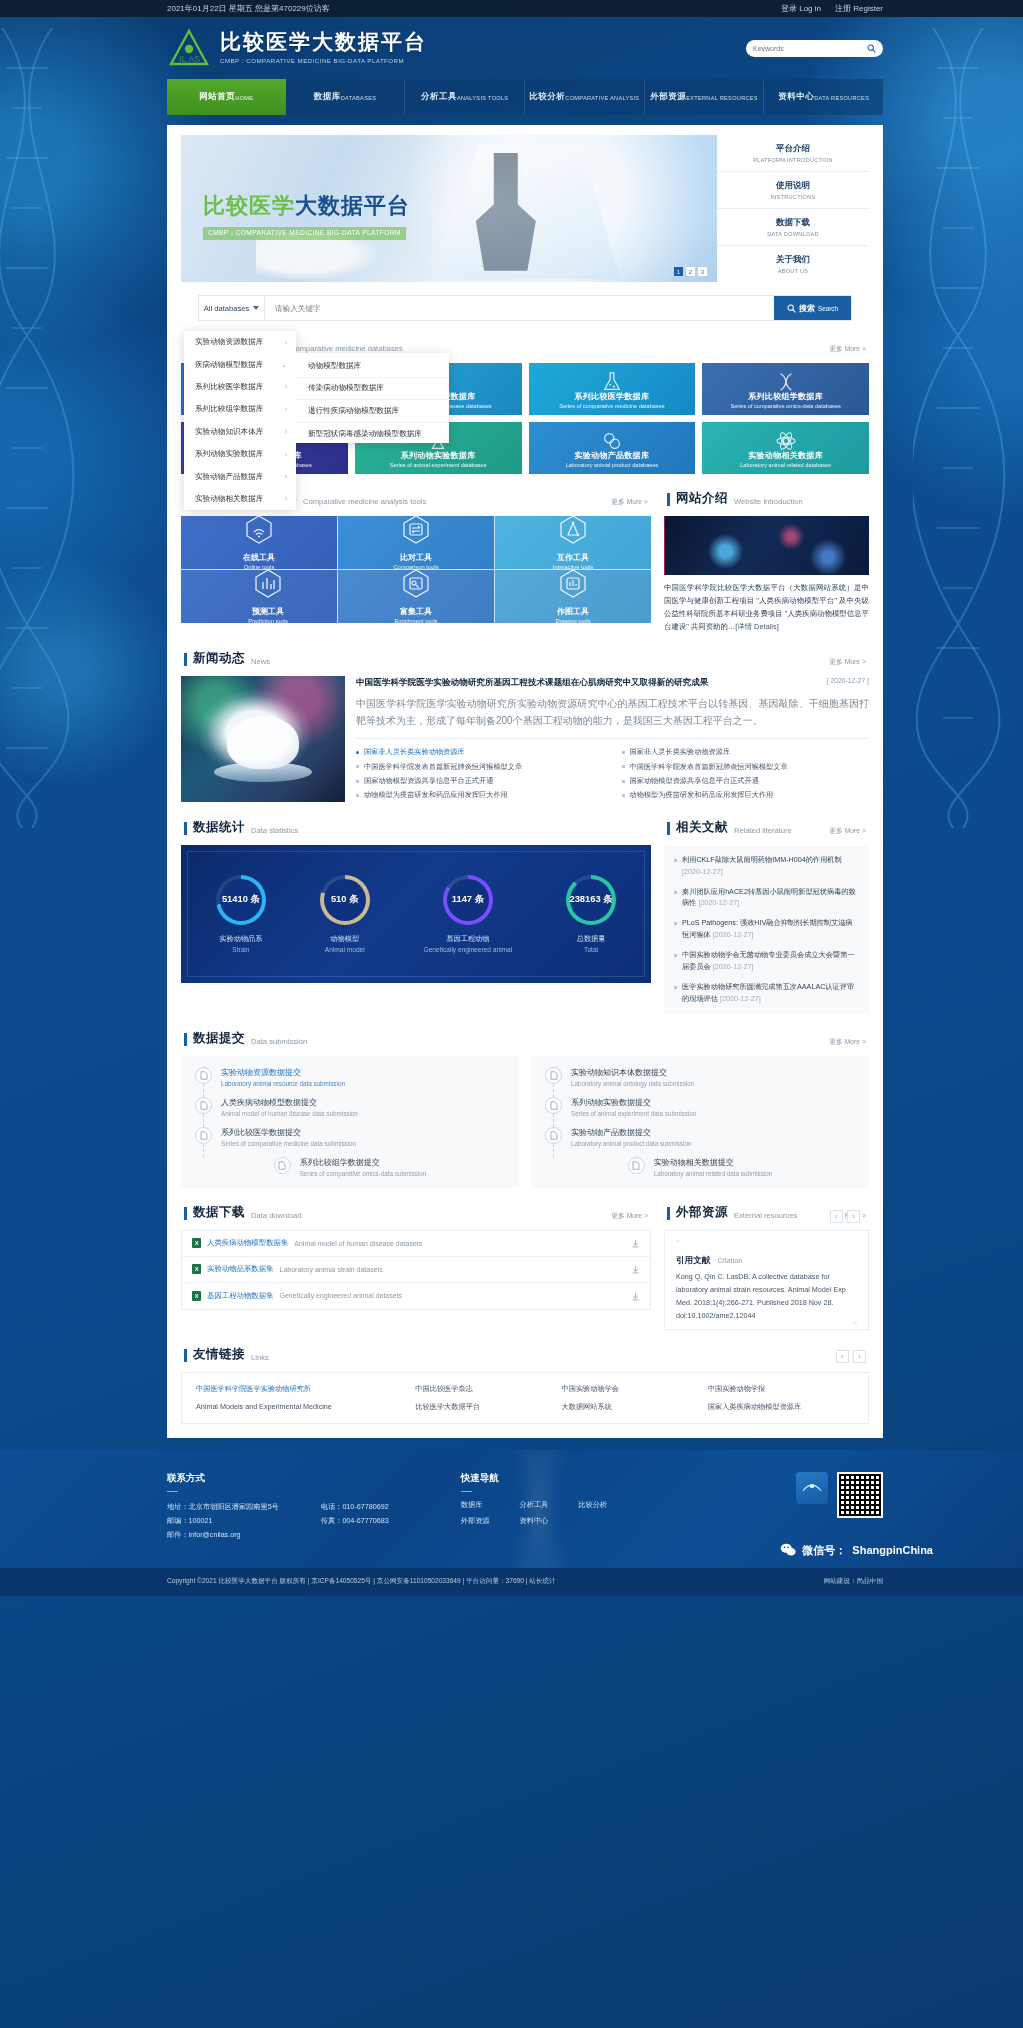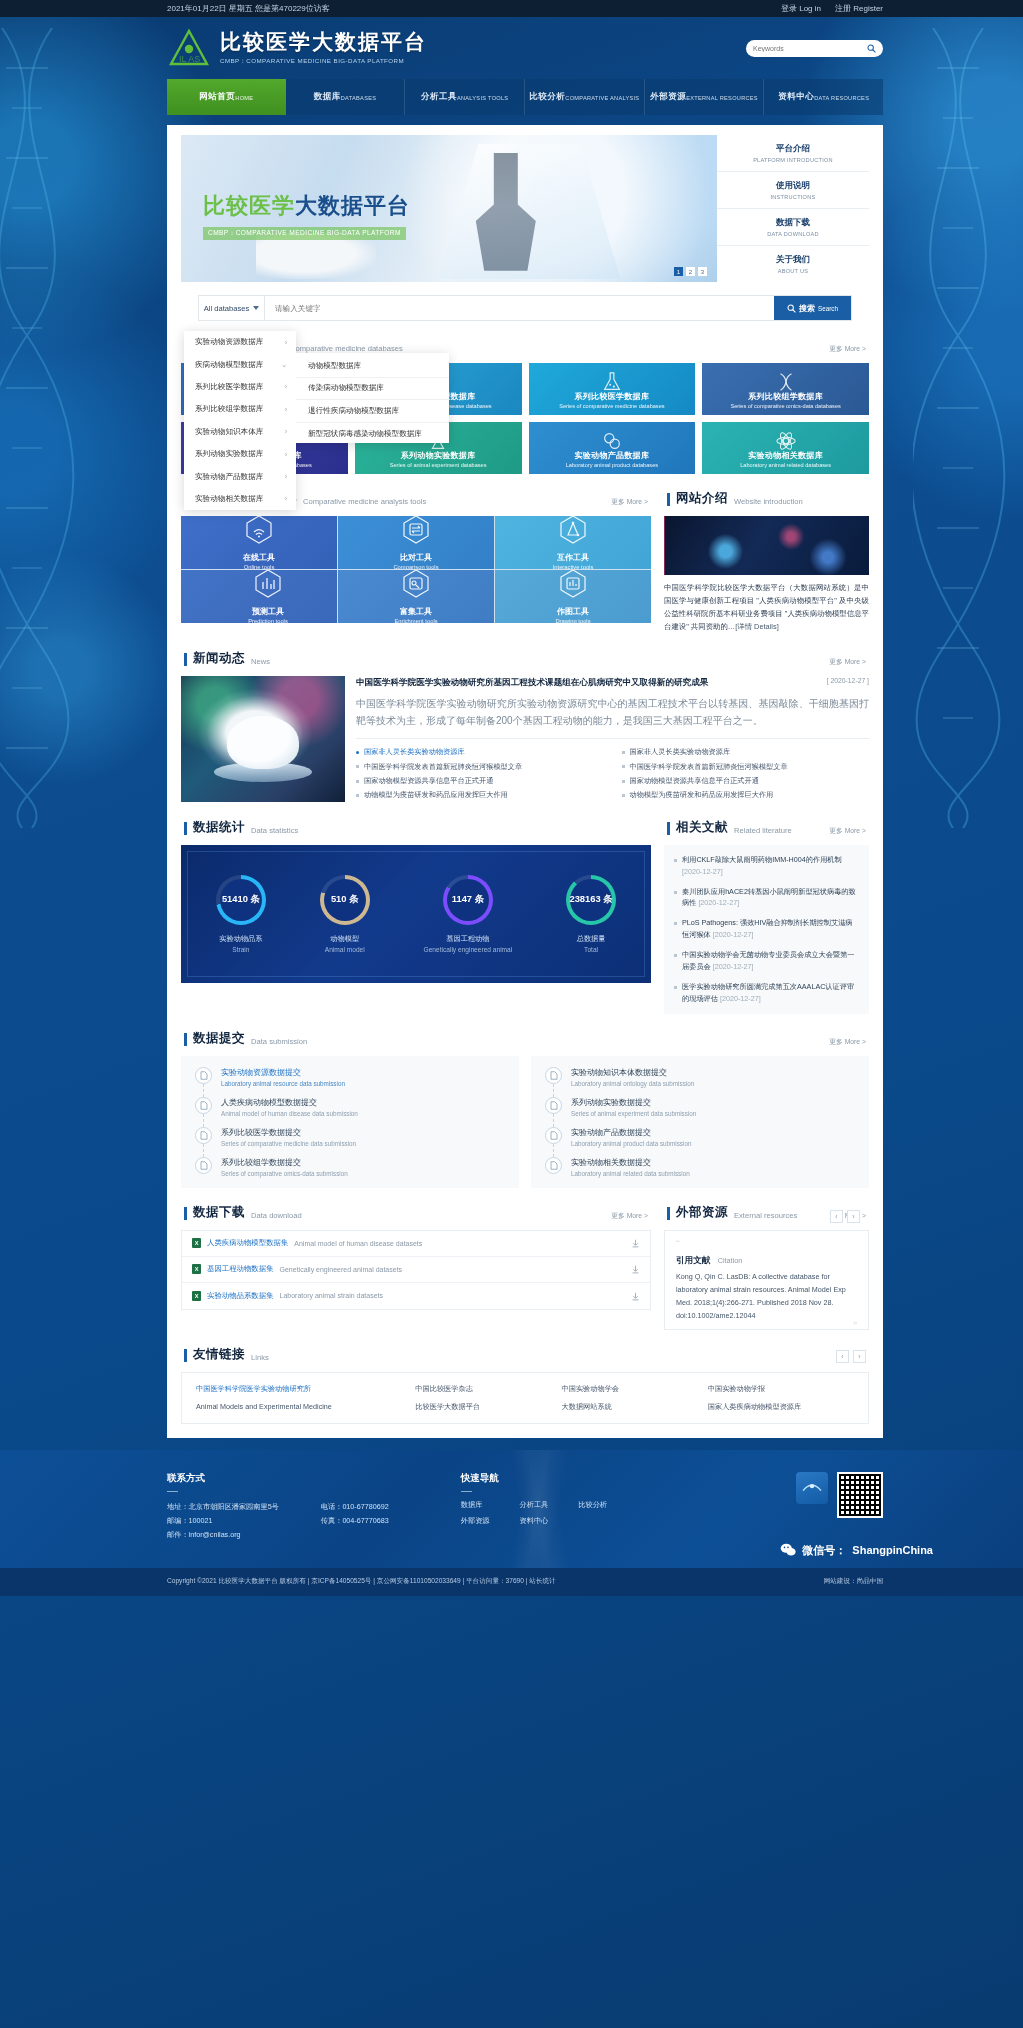--- a/index.html
+++ b/index.html
@@ -320,21 +320,21 @@
   }
   .lit-item:last-child { margin-bottom: 0; }
   .lit-item .dot { width: 3px; height: 3px; background: #b9c6d2; margin-top: 5px; flex: none; }
   .lit-item .txt { font-size: 7.2px; color: #2f4256; line-height: 1.65; }
   .lit-item .txt .d { color: #9fadba; }
 
   
   .sub-wrap { display: flex; gap: 12px; }
   .sub-col { flex: 1; background: #f7f9fb; padding: 11px 14px; }
   .sub-item { display: flex; gap: 9px; position: relative; padding-bottom: 10px; cursor: pointer; }
-  .sub-item:last-child { padding-bottom: 0; }
+  .sub-item:last-child { padding-bottom: 0; justify-content: center; }
   .sub-item .line {
     position: absolute; left: 8px; top: 17px; bottom: 0; width: 1px;
     border-left: 1px dashed #c6d2dd;
   }
   .sub-item:last-child .line { display: none; }
   .sub-ic {
     width: 17px; height: 17px; border-radius: 50%; border: 1px solid #c6d6e4;
     display: flex; align-items: center; justify-content: center; flex: none;
     background: #fff; color: #7f98ad; font-size: 7px;
   }
@@ -997,30 +997,30 @@
             <div class="dl-row">
               <span class="xls">X</span>
               <span class="cn">人类疾病动物模型数据集</span>
               <span class="en">Animal model of human disease datasets</span>
               <span class="arrow"><svg width="9" height="9" viewBox="0 0 12 12">
                   <path d="M6 1 v7 M3 5.5 L6 8.5 L9 5.5 M2 10.5 h8" stroke="#8a99a8" stroke-width="1" fill="none"></path>
                 </svg></span>
             </div>
             <div class="dl-row">
               <span class="xls">X</span>
-              <span class="cn">基因工程动物数据集</span>
-              <span class="en">Genetically engineered animal datasets</span>
+              <span class="cn">实验动物品系数据集</span>
+              <span class="en">Laboratory animal strain datasets</span>
               <span class="arrow"><svg width="9" height="9" viewBox="0 0 12 12">
                   <path d="M6 1 v7 M3 5.5 L6 8.5 L9 5.5 M2 10.5 h8" stroke="#8a99a8" stroke-width="1" fill="none"></path>
                 </svg></span>
             </div>
             <div class="dl-row">
               <span class="xls">X</span>
-              <span class="cn">实验动物品系数据集</span>
-              <span class="en">Laboratory animal strain datasets</span>
+              <span class="cn">基因工程动物数据集</span>
+              <span class="en">Genetically engineered animal datasets</span>
               <span class="arrow"><svg width="9" height="9" viewBox="0 0 12 12">
                   <path d="M6 1 v7 M3 5.5 L6 8.5 L9 5.5 M2 10.5 h8" stroke="#8a99a8" stroke-width="1" fill="none"></path>
                 </svg></span>
             </div>
           </div>
       </div>
       <div class="col-right">
         <div class="sec-head">
           <span class="bar"></span>
           <span class="cn">外部资源</span>

